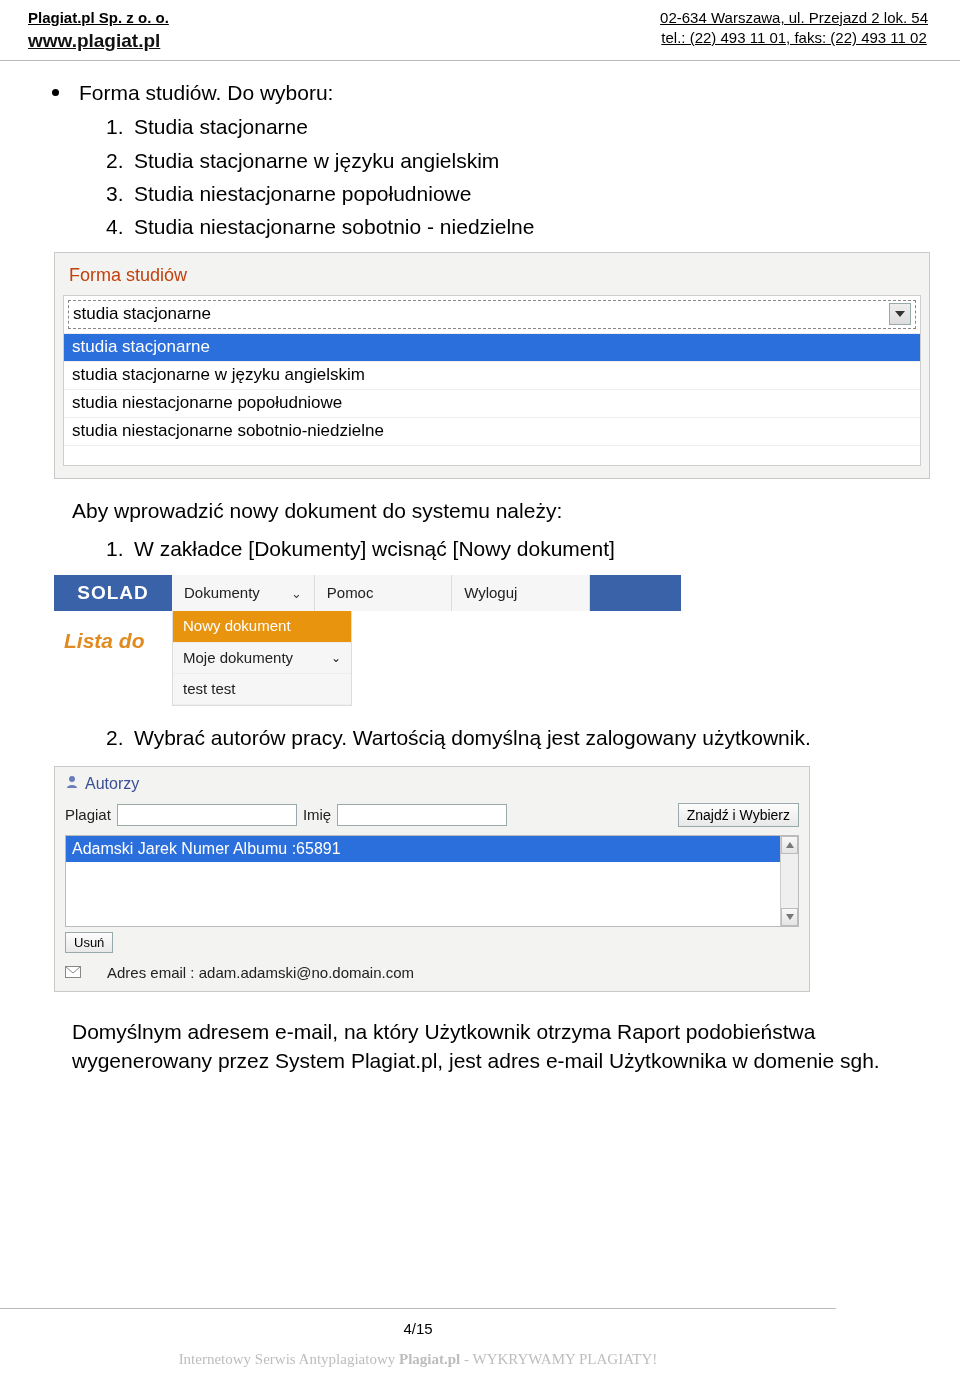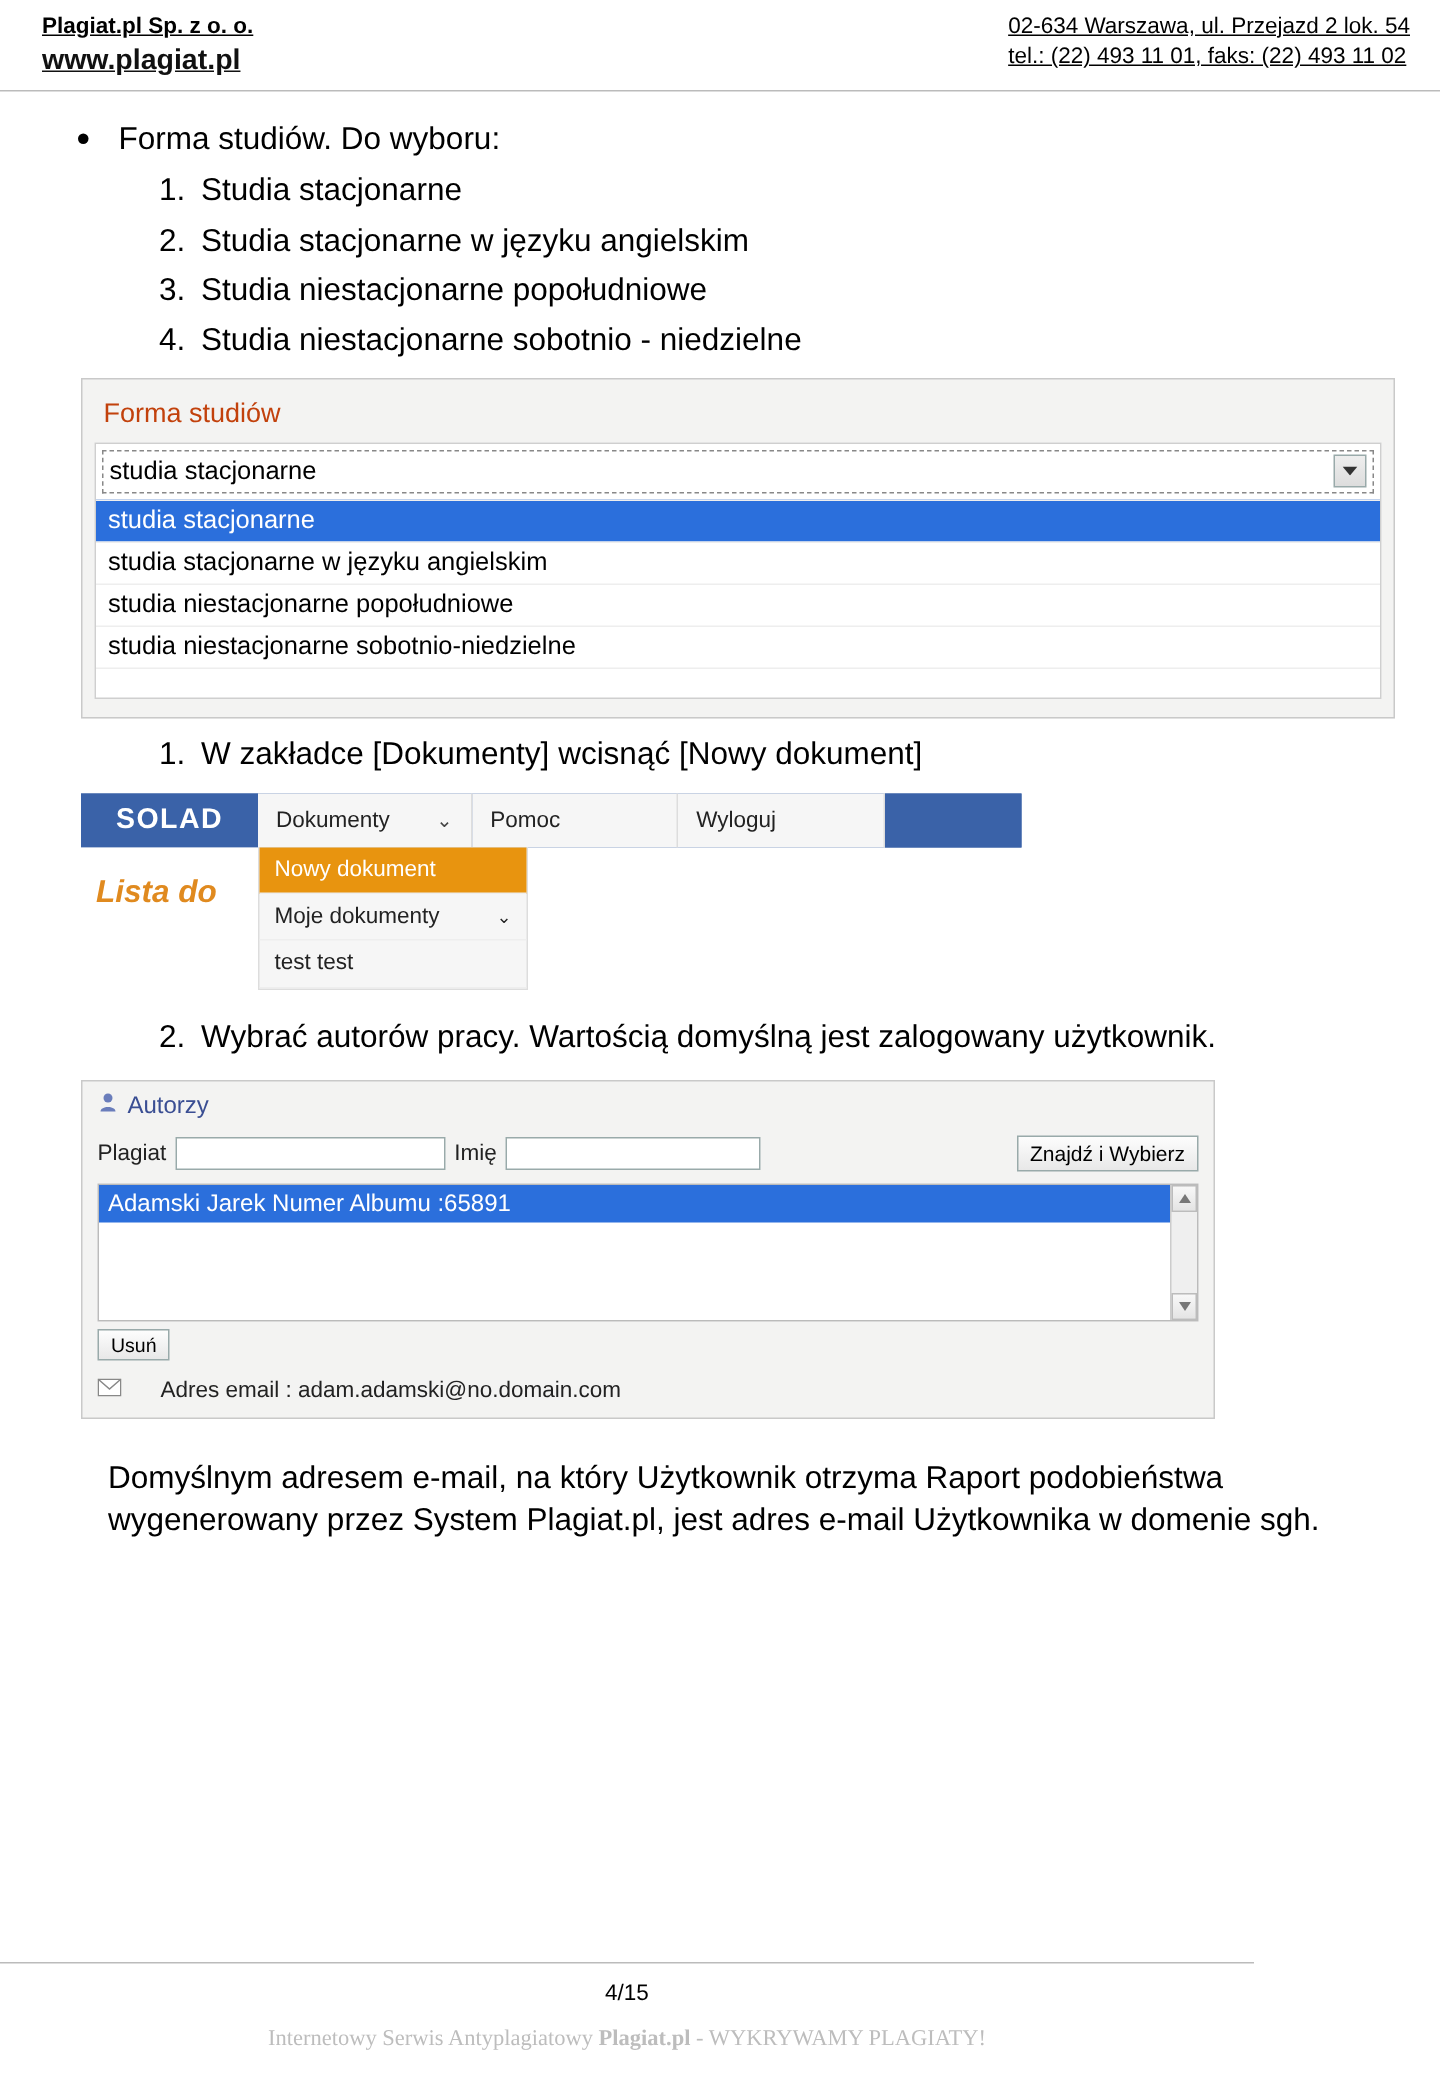--- a/index.html
+++ b/index.html
@@ -8,25 +8,25 @@
     height: 1390px;
     font-family: Arial, Helvetica, sans-serif;
     background: #fff;
     color: #000;
     font-size: 17px;
     line-height: 1.35;
   }
   .header {
     display: flex;
     justify-content: space-between;
-    padding: 8px 20px 6px 28px;
+    padding: 8px 32px 6px 28px;
     border-bottom: 1px solid #bbb;
   }
   .header-left { text-align: left; }
-  .header-right { text-align: left; }
+  .header-right { text-align: center; }
   .header .line1l { font-weight: bold; font-size: 15px; text-decoration: underline; }
   .header .line2l { font-weight: bold; font-size: 19px; text-decoration: underline; color:#111; }
   .header .line1r { font-size: 15px; text-decoration: underline; }
   .header .line2r { font-size: 15px; text-decoration: underline; }
   .content { padding: 18px 52px 0 72px; }
   .bullet-row { display:flex; align-items:flex-start; margin-bottom: 6px; }
   .bullet-dot { width:7px; height:7px; background:#000; border-radius:50%; margin:10px 20px 0 -20px; flex-shrink:0; }
   .bullet-text { font-size: 21px; }
   ol.numlist { list-style: none; padding-left: 34px; margin-top: 4px; }
   ol.numlist li { font-size: 21px; margin-bottom: 5px; }
@@ -197,20 +197,21 @@
         </div>
       </div>
       <div class="s1-opt hl">studia stacjonarne</div>
       <div class="s1-opt">studia stacjonarne w języku angielskim</div>
       <div class="s1-opt">studia niestacjonarne popołudniowe</div>
       <div class="s1-opt">studia niestacjonarne sobotnio-niedzielne</div>
       <div class="spacer"></div>
     </div>
   </div>
 
+  <div class="para">Aby wprowadzić nowy dokument do systemu należy:</div>
   <ol class="numlist2">
     <li><span class="num">1.</span><span>W zakładce [Dokumenty] wcisnąć [Nowy dokument]</span></li>
   </ol>
 
   <div class="shot2">
     <div class="nav">
       <div class="logo">SOLAD</div>
       <div class="navitem">
         <span>Dokumenty</span>
         <span class="chev">⌄</span>

